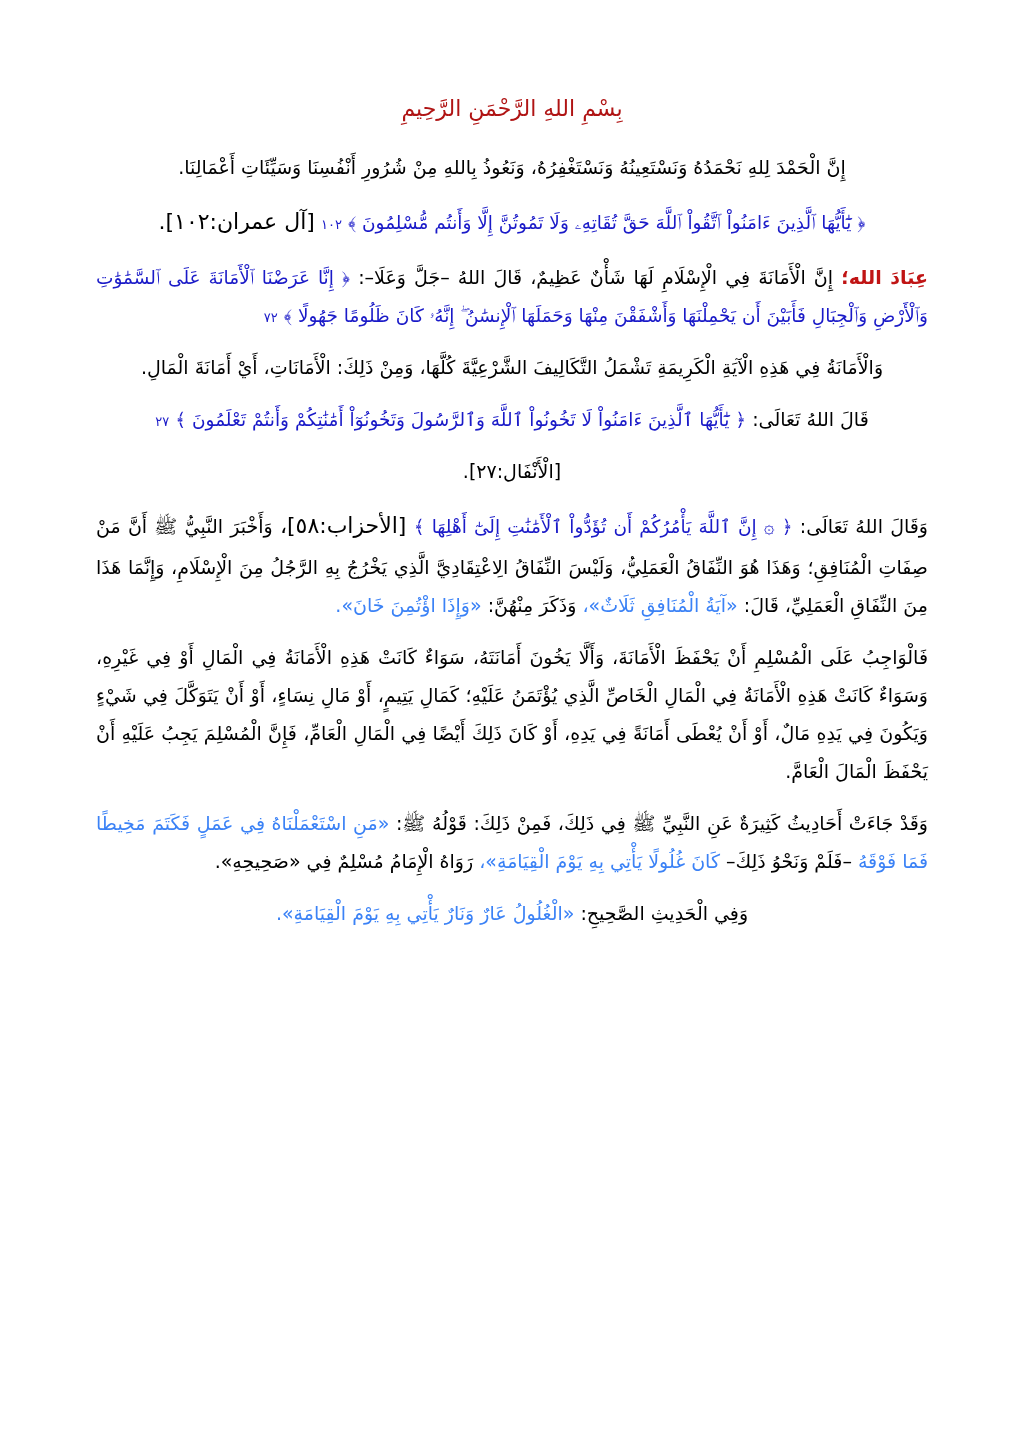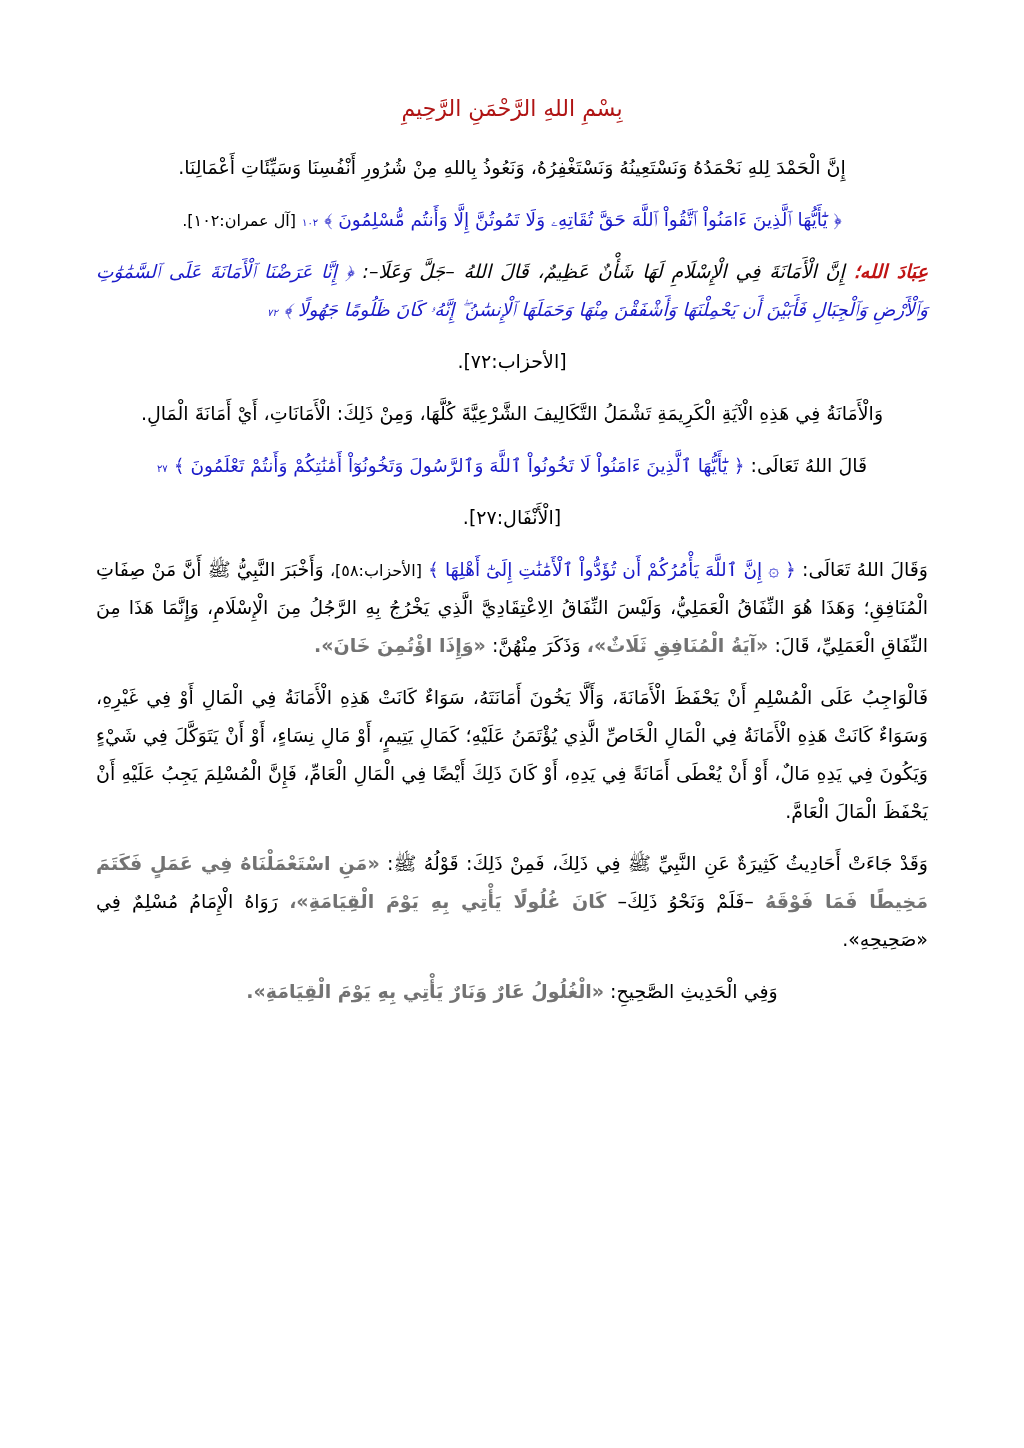--- a/index.html
+++ b/index.html
@@ -43,38 +43,37 @@
   p.justify {
     text-align: justify;
     text-align-last: right;
   }
   .quran {
     color: #1a1ac8;
     font-size: 18.5px;
     text-align: center;
   }
   .hadith {
-    color: #737373;
-    font-weight: bold;
+    color: #3b82f6;
+    font-weight: normal;
   }
   .redbold {
     color: #c01414;
     font-weight: bold;
   }
   .ayah-num {
     color: #1a1ac8;
-    font-size: 10px;
+    font-size: 13px;
   }
   .ref {
     color: #000;
-    font-size: 16px;
+    font-size: 22px;
   }
   .indent-block {
     margin-top: 18px;
-    font-style: italic;
   }
 </style>
 </head>
 <body>
 
 <div class="page">
 
   <div class="basmala">بِسْمِ اللهِ الرَّحْمَنِ الرَّحِيمِ</div>
 
   <p class="para center">إِنَّ الْحَمْدَ لِلهِ نَحْمَدُهُ وَنَسْتَعِينُهُ وَنَسْتَغْفِرُهُ، وَنَعُوذُ بِاللهِ مِنْ شُرُورِ أَنْفُسِنَا وَسَيِّئَاتِ أَعْمَالِنَا.</p>
@@ -84,21 +83,20 @@
     <span class="ayah-num">١٠٢</span>
     <span class="ref">[آل عمران:١٠٢].</span>
   </p>
 
   <p class="para justify indent-block">
     <span class="redbold">عِبَادَ الله؛</span>
     <span>إِنَّ الْأَمَانَةَ فِي الْإِسْلَامِ لَهَا شَأْنٌ عَظِيمٌ، قَالَ اللهُ –جَلَّ وَعَلَا–:</span>
     <span class="quran">﴿ إِنَّا عَرَضْنَا ٱلْأَمَانَةَ عَلَى ٱلسَّمَٰوَٰتِ وَٱلْأَرْضِ وَٱلْجِبَالِ فَأَبَيْنَ أَن يَحْمِلْنَهَا وَأَشْفَقْنَ مِنْهَا وَحَمَلَهَا ٱلْإِنسَٰنُ ۖ إِنَّهُۥ كَانَ ظَلُومًا جَهُولًا ﴾</span>
     <span class="ayah-num">٧٢</span>
   </p>
-  <p class="para center">[الأحزاب:٧٢].</p>
 
   <p class="para center">وَالْأَمَانَةُ فِي هَذِهِ الْآيَةِ الْكَرِيمَةِ تَشْمَلُ التَّكَالِيفَ الشَّرْعِيَّةَ كُلَّهَا، وَمِنْ ذَلِكَ: الْأَمَانَاتِ، أَيْ أَمَانَةَ الْمَالِ.</p>
 
   <p class="para center">
     <span>قَالَ اللهُ تَعَالَى:</span>
     <span class="quran">﴿ يَٰٓأَيُّهَا ٱلَّذِينَ ءَامَنُواْ لَا تَخُونُواْ ٱللَّهَ وَٱلرَّسُولَ وَتَخُونُوٓاْ أَمَٰنَٰتِكُمْ وَأَنتُمْ تَعْلَمُونَ ﴾</span>
     <span class="ayah-num">٢٧</span>
   </p>
   <p class="para center">[الْأَنْفَال:٢٧].</p>
 

